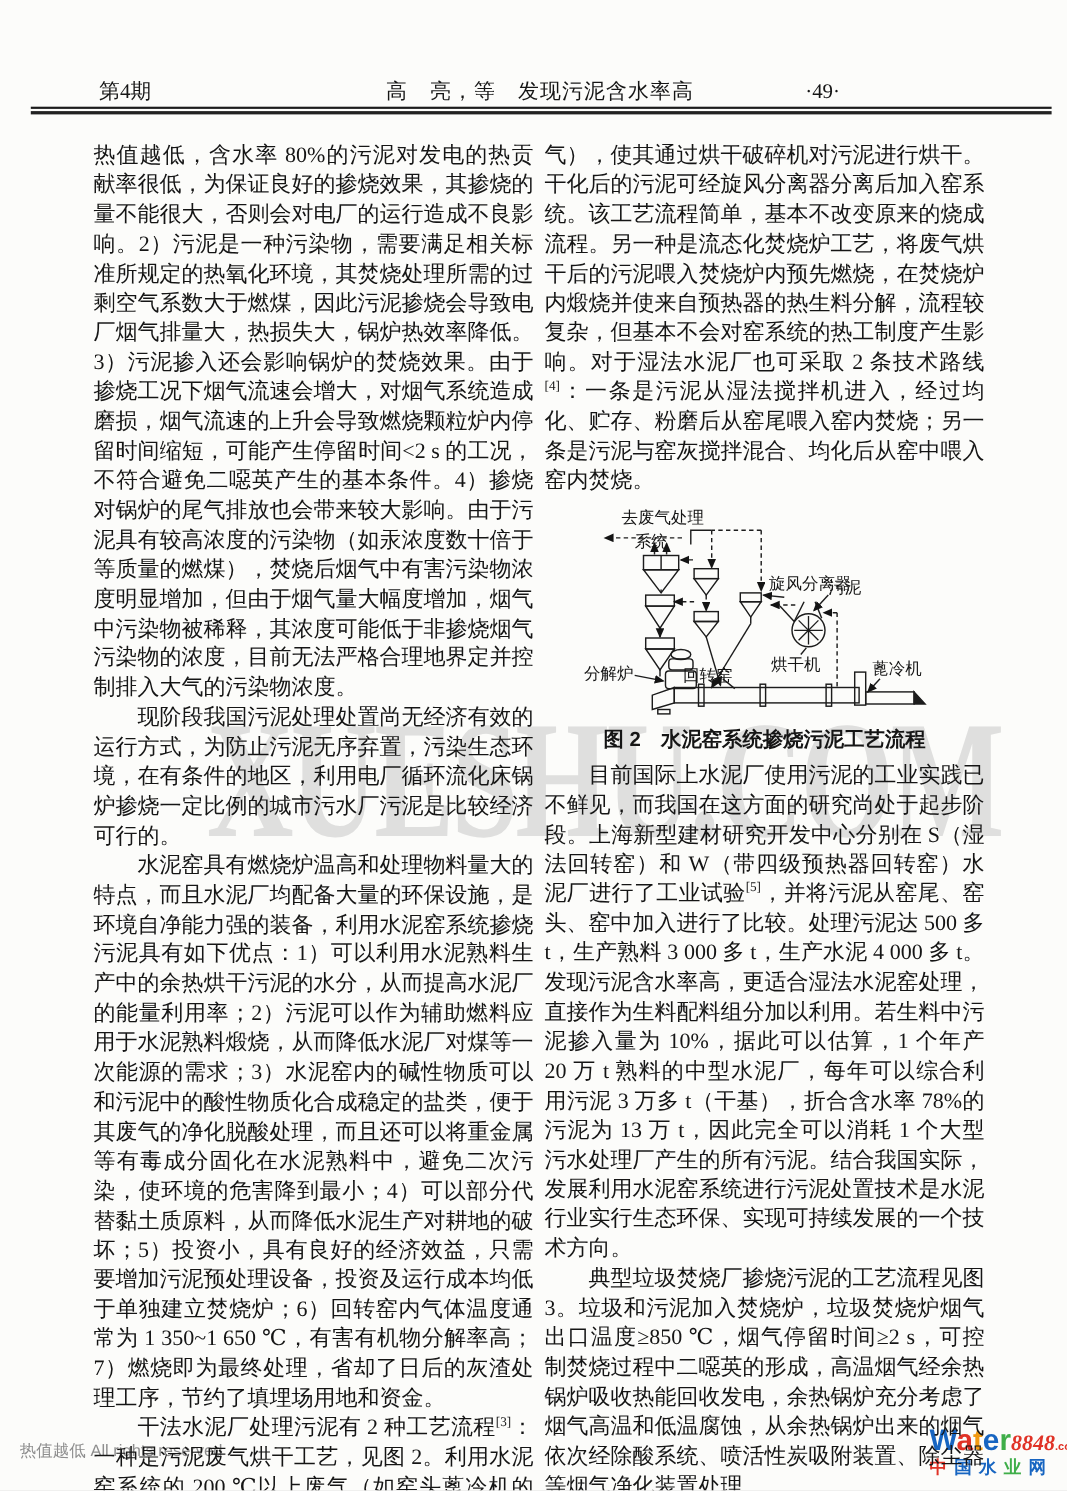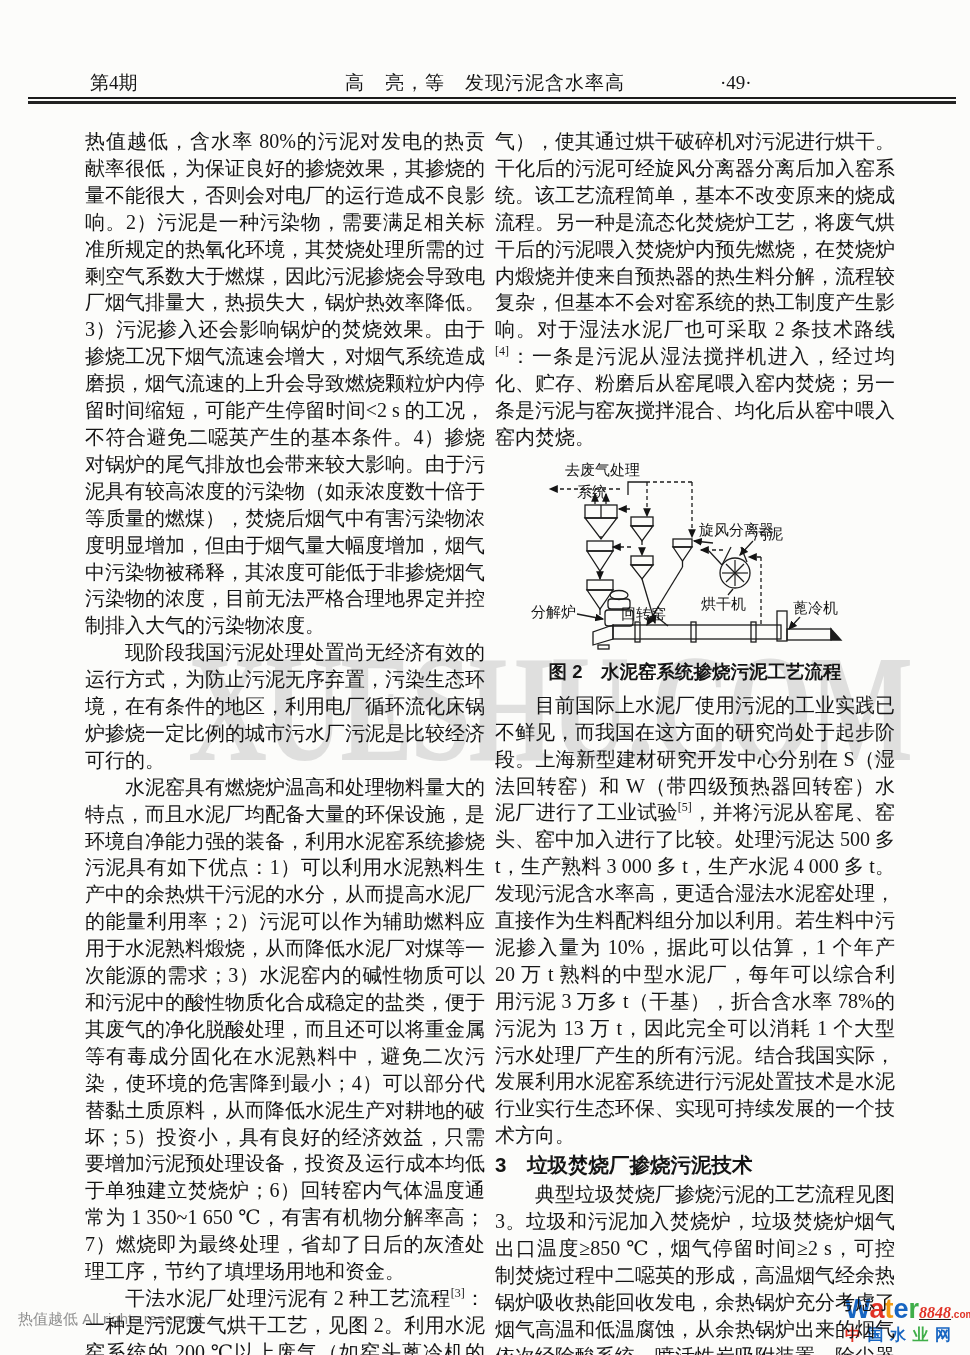--- a/index.html
+++ b/index.html
@@ -1,19 +1,19 @@
 <!DOCTYPE html>
 <html><head>
 <meta charset="utf-8">
 <style>
   html,body{margin:0;padding:0;background:#e8e8e6;}
   .page{position:relative;width:970px;height:1355px;margin:0 auto;background:#fcfcfa;
         font-family:"Liberation Serif","DejaVu Serif",serif;color:#151515;overflow:hidden;}
   
-  .header-row{position:absolute;left:90px;right:90px;top:70px;display:flex;
+  .header-row{position:absolute;left:90px;right:78px;top:70px;display:flex;
               align-items:baseline;font-size:19px;}
   .header-issue{width:160px;text-align:left;}
   .header-title{flex:1;text-align:center;letter-spacing:1px;}
   .header-page{width:160px;text-align:left;}
   .rule-wrap{position:absolute;left:28px;right:14px;top:97px;}
   .rule1{height:2px;background:#1c1c1c;}
   .rule2{height:3px;background:#222;margin-top:2px;}
   
   .column{position:absolute;top:128px;width:400px;font-size:20px;line-height:26.9px;
           text-align:justify;text-justify:inter-ideograph;z-index:2;}
@@ -35,21 +35,21 @@
              font-size:152px;font-weight:bold;color:#c3c3c3;opacity:.5;white-space:nowrap;
              transform:scaleX(.72);transform-origin:left top;letter-spacing:-4px;
              font-family:"Liberation Serif","DejaVu Serif",serif;}
   
   .copyright{position:absolute;left:18px;top:1310px;font-size:15px;color:#8e8e8e;
              font-family:"Liberation Sans","DejaVu Sans",sans-serif;}
   .logo{position:absolute;left:845px;top:1296px;width:122px;text-align:left;line-height:1;}
   .logo-line1{font-family:"Liberation Sans","DejaVu Sans",sans-serif;font-weight:bold;
               font-size:27px;white-space:nowrap;}
   .logo-digits{font-family:"Liberation Serif","DejaVu Serif",serif;font-style:italic;
-               font-size:16px;font-weight:bold;text-decoration:underline;}
+               font-size:20px;font-weight:bold;}
   .logo-dotcom{font-size:10px;font-weight:bold;}
   .logo-line2{margin-top:4px;font-size:16px;font-weight:bold;letter-spacing:6.5px;
               font-family:"Liberation Sans","DejaVu Sans",sans-serif;white-space:nowrap;}
 </style>
 </head>
 <body>
 
 <div class="page">
 
   <div class="header-row">
@@ -169,21 +169,20 @@
         <text x="206" y="150">烘干机</text>
         <text x="36" y="158">分解炉</text>
         <text x="126" y="160">回转窑</text>
         <text x="298" y="154">蓖冷机</text>
       </svg>
       <div class="fig-caption">图 2　水泥窑系统掺烧污泥工艺流程</div>
     </div>
 
     <div>
         <div class="para indent">目前国际上水泥厂使用污泥的工业实践已不鲜见，而我国在这方面的研究尚处于起步阶段。上海新型建材研究开发中心分别在 S（湿法回转窑）和 W（带四级预热器回转窑）水泥厂进行了工业试验<sup>[5]</sup>，并将污泥从窑尾、窑头、窑中加入进行了比较。处理污泥达 500 多 t，生产熟料 3 000 多 t，生产水泥 4 000 多 t。发现污泥含水率高，更适合湿法水泥窑处理，直接作为生料配料组分加以利用。若生料中污泥掺入量为 10%，据此可以估算，1 个年产 20 万 t 熟料的中型水泥厂，每年可以综合利用污泥 3 万多 t（干基），折合含水率 78%的污泥为 13 万 t，因此完全可以消耗 1 个大型污水处理厂产生的所有污泥。结合我国实际，发展利用水泥窑系统进行污泥处置技术是水泥行业实行生态环保、实现可持续发展的一个技术方向。</div>
-        <div class="heading">3　垃圾焚烧厂掺烧污泥技术</div>
         <div class="para indent">典型垃圾焚烧厂掺烧污泥的工艺流程见图 3。垃圾和污泥加入焚烧炉，垃圾焚烧炉烟气出口温度≥850 ℃，烟气停留时间≥2 s，可控制焚烧过程中二噁英的形成，高温烟气经余热锅炉吸收热能回收发电，余热锅炉充分考虑了烟气高温和低温腐蚀，从余热锅炉出来的烟气依次经除酸系统、喷活性炭吸附装置、除尘器等烟气净化装置处理</div>
       </div>
   </div>
 
   <div class="copyright">热值越低 All rights reserved</div>
   <div class="logo">
     <div class="logo-line1">
       <span><span style="color: rgb(23, 101, 193);">W</span><span style="color: rgb(224, 50, 38);">a</span><span style="color: rgb(242, 154, 17);">t</span><span style="color: rgb(23, 101, 193);">e</span><span style="color: rgb(63, 174, 73);">r</span></span><span class="logo-digits"><span style="color: rgb(224, 50, 38);">8848</span></span><span class="logo-dotcom"><span style="color: rgb(224, 50, 38);">.com</span></span>
     </div>
     <div class="logo-line2"><span style="color: rgb(224, 50, 38);">中</span><span style="color: rgb(23, 101, 193);">国</span><span style="color: rgb(23, 101, 193);">水</span><span style="color: rgb(63, 174, 73);">业</span><span style="color: rgb(23, 101, 193);">网</span></div>

